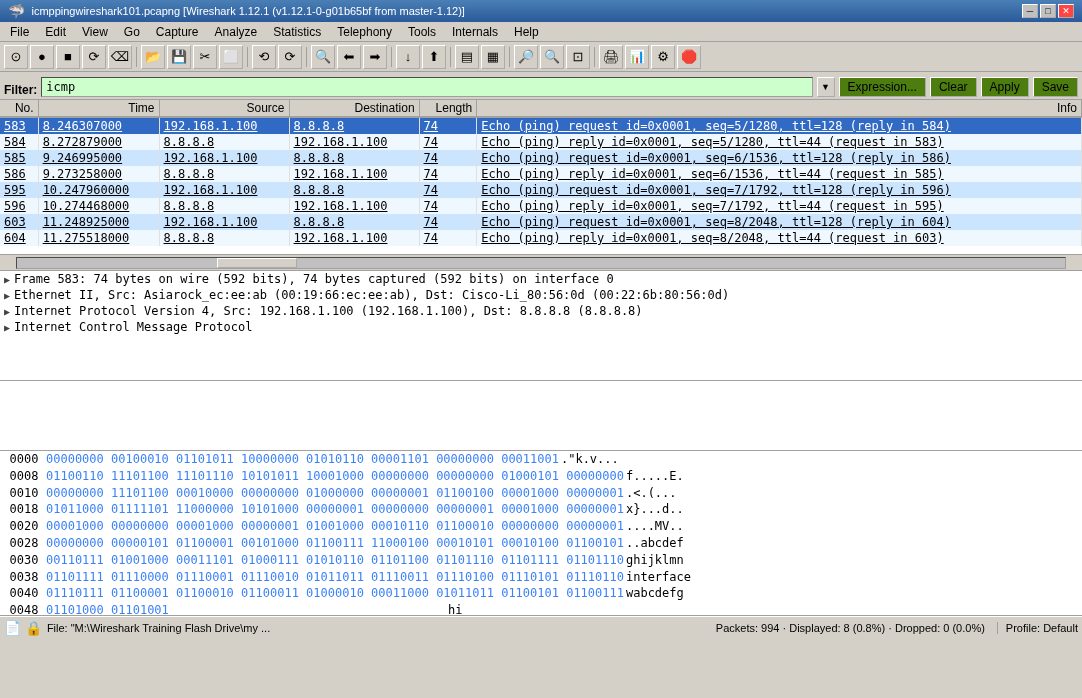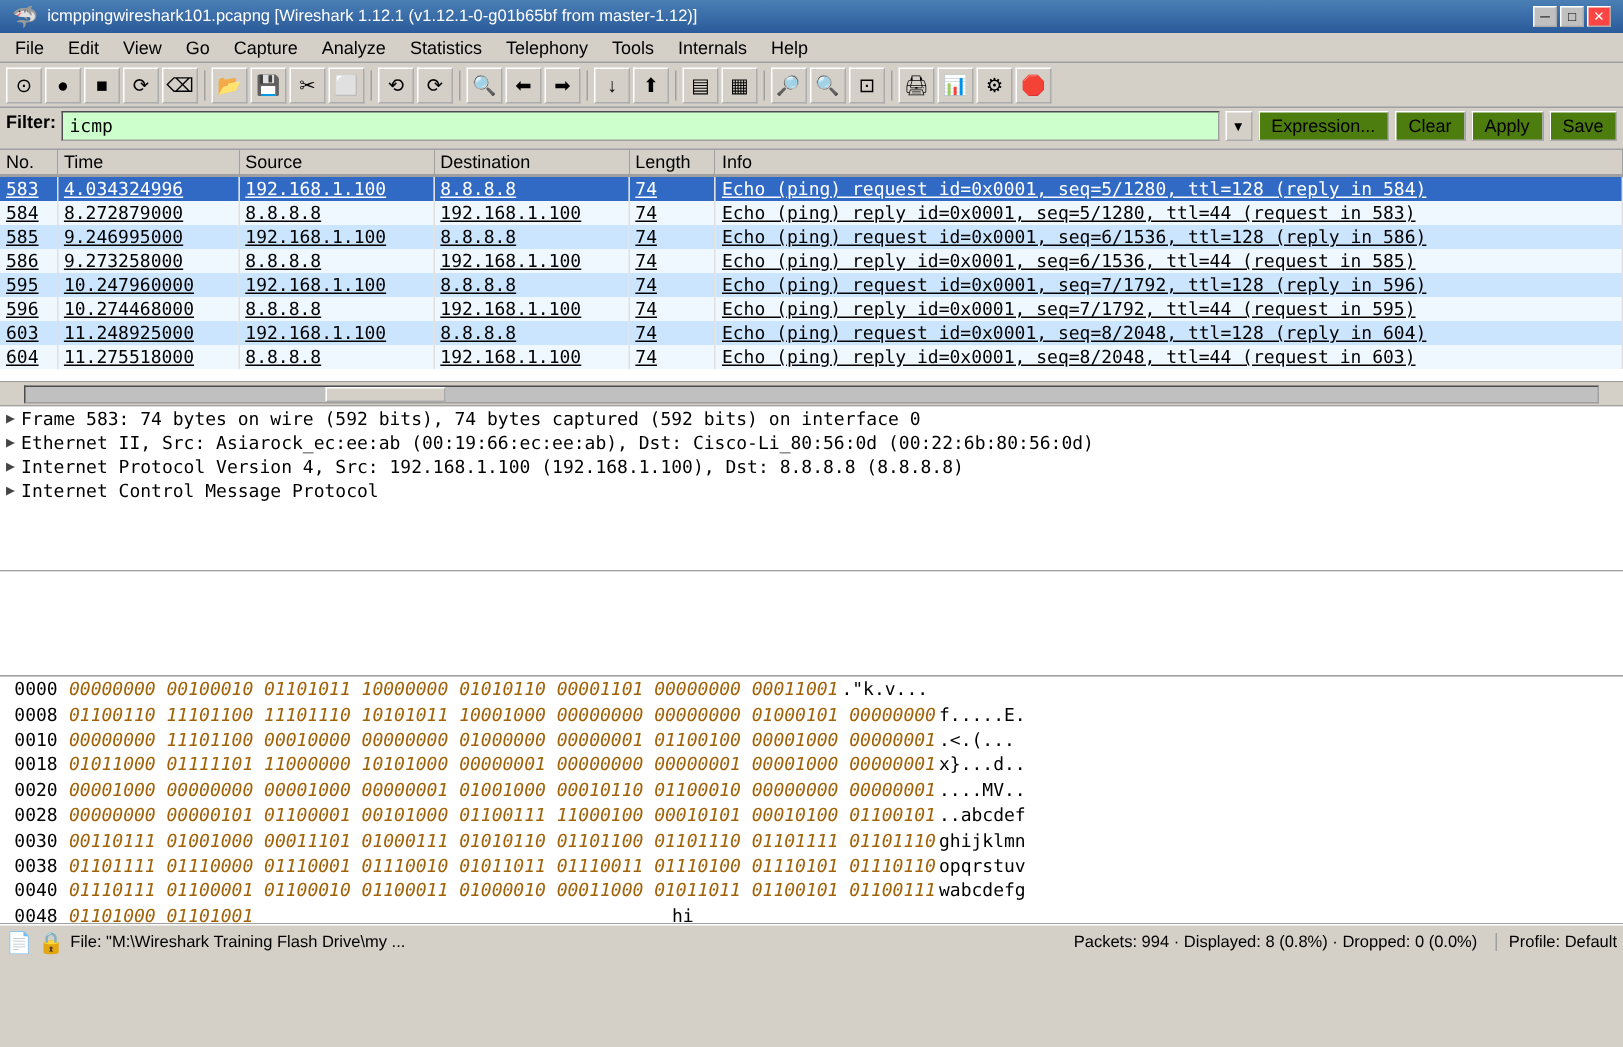--- a/index.html
+++ b/index.html
@@ -58,21 +58,21 @@
       border: 1px outset #fff; display: flex; align-items: center;
       justify-content: center; cursor: pointer; font-size: 13px;
     }
     .tb-separator { width: 1px; height: 20px; background: #a0a0a0; margin: 0 2px; }
 
     
     #filterbar {
       background: #d4d0c8;
       height: 28px;
       display: flex;
-      align-items: flex-start;
+      align-items: flex-end;
       padding: 2px 4px;
       gap: 4px;
       border-bottom: 1px solid #a0a0a0;
     }
     #filterbar label { font-size: 12px; font-weight: bold; }
     #filter-input {
       background: #ccffcc;
       border: 1px inset #a0a0a0;
       height: 20px;
       flex: 1;
@@ -103,21 +103,21 @@
       width: 100%;
       border-collapse: collapse;
       font-size: 12px;
       font-family: monospace;
     }
     #packet-list thead th {
       background: #d4d0c8;
       border-right: 1px solid #a0a0a0;
       border-bottom: 2px solid #a0a0a0;
       padding: 1px 4px;
-      text-align: left;
+      text-align: right;
       font-family: 'Segoe UI', sans-serif;
       font-weight: normal;
       position: sticky;
       top: 0;
     }
     #packet-list tbody tr { cursor: default; }
     #packet-list tbody tr.selected { background: #316ac5; color: white; }
     #packet-list tbody tr.alt { background: #f0f8ff; }
     #packet-list tbody td { padding: 1px 4px; border-right: 1px solid #e0e0e0; white-space: nowrap; text-decoration: underline; }
 
@@ -172,21 +172,21 @@
       font-family: monospace;
       font-size: 12px;
     }
     .hex-row {
       padding: 0 4px;
       display: flex;
       gap: 2px;
       line-height: 1.4;
     }
     .hex-offset { color: black; min-width: 40px; text-align: center; }
-    .hex-bytes { color: #a16207; min-width: 400px; font-style: italic; }
+    .hex-bytes { color: #3b82f6; min-width: 400px; }
     .hex-ascii { color: black; }
 
     
     #statusbar {
       background: #d4d0c8;
       height: 22px;
       display: flex;
       align-items: center;
       padding: 0 4px;
       gap: 4px;
@@ -280,21 +280,21 @@
           <th>Time</th>
           <th>Source</th>
           <th>Destination</th>
           <th>Length</th>
           <th>Info</th>
         </tr>
       </thead>
     <tbody id="packet-tbody">
     <tr class="selected">
           <td>583</td>
-          <td>4.034324996</td>
+          <td>8.246307000</td>
           <td>192.168.1.100</td>
           <td>8.8.8.8</td>
           <td>74</td>
           <td>Echo (ping) request  id=0x0001, seq=5/1280, ttl=128 (reply in 584)</td>
         </tr>
         <tr class="alt">
           <td>584</td>
           <td>8.272879000</td>
           <td>8.8.8.8</td>
           <td>192.168.1.100</td>
@@ -412,21 +412,21 @@
       <span class="hex-ascii">..abcdef</span>
     </div>
     <div class="hex-row">
       <span class="hex-offset">0030</span>
       <span class="hex-bytes">00110111 01001000 00011101 01000111 01010110 01101100 01101110 01101111 01101110</span>
       <span class="hex-ascii">ghijklmn</span>
     </div>
     <div class="hex-row">
       <span class="hex-offset">0038</span>
       <span class="hex-bytes">01101111 01110000 01110001 01110010 01011011 01110011 01110100 01110101 01110110</span>
-      <span class="hex-ascii">opqrstuv</span>
+      <span class="hex-ascii">interface</span>
     </div>
     <div class="hex-row">
       <span class="hex-offset">0040</span>
       <span class="hex-bytes">01110111 01100001 01100010 01100011 01000010 00011000 01011011 01100101 01100111</span>
       <span class="hex-ascii">wabcdefg</span>
     </div>
     <div class="hex-row">
       <span class="hex-offset">0048</span>
       <span class="hex-bytes">01101000 01101001</span>
       <span class="hex-ascii">hi</span>

